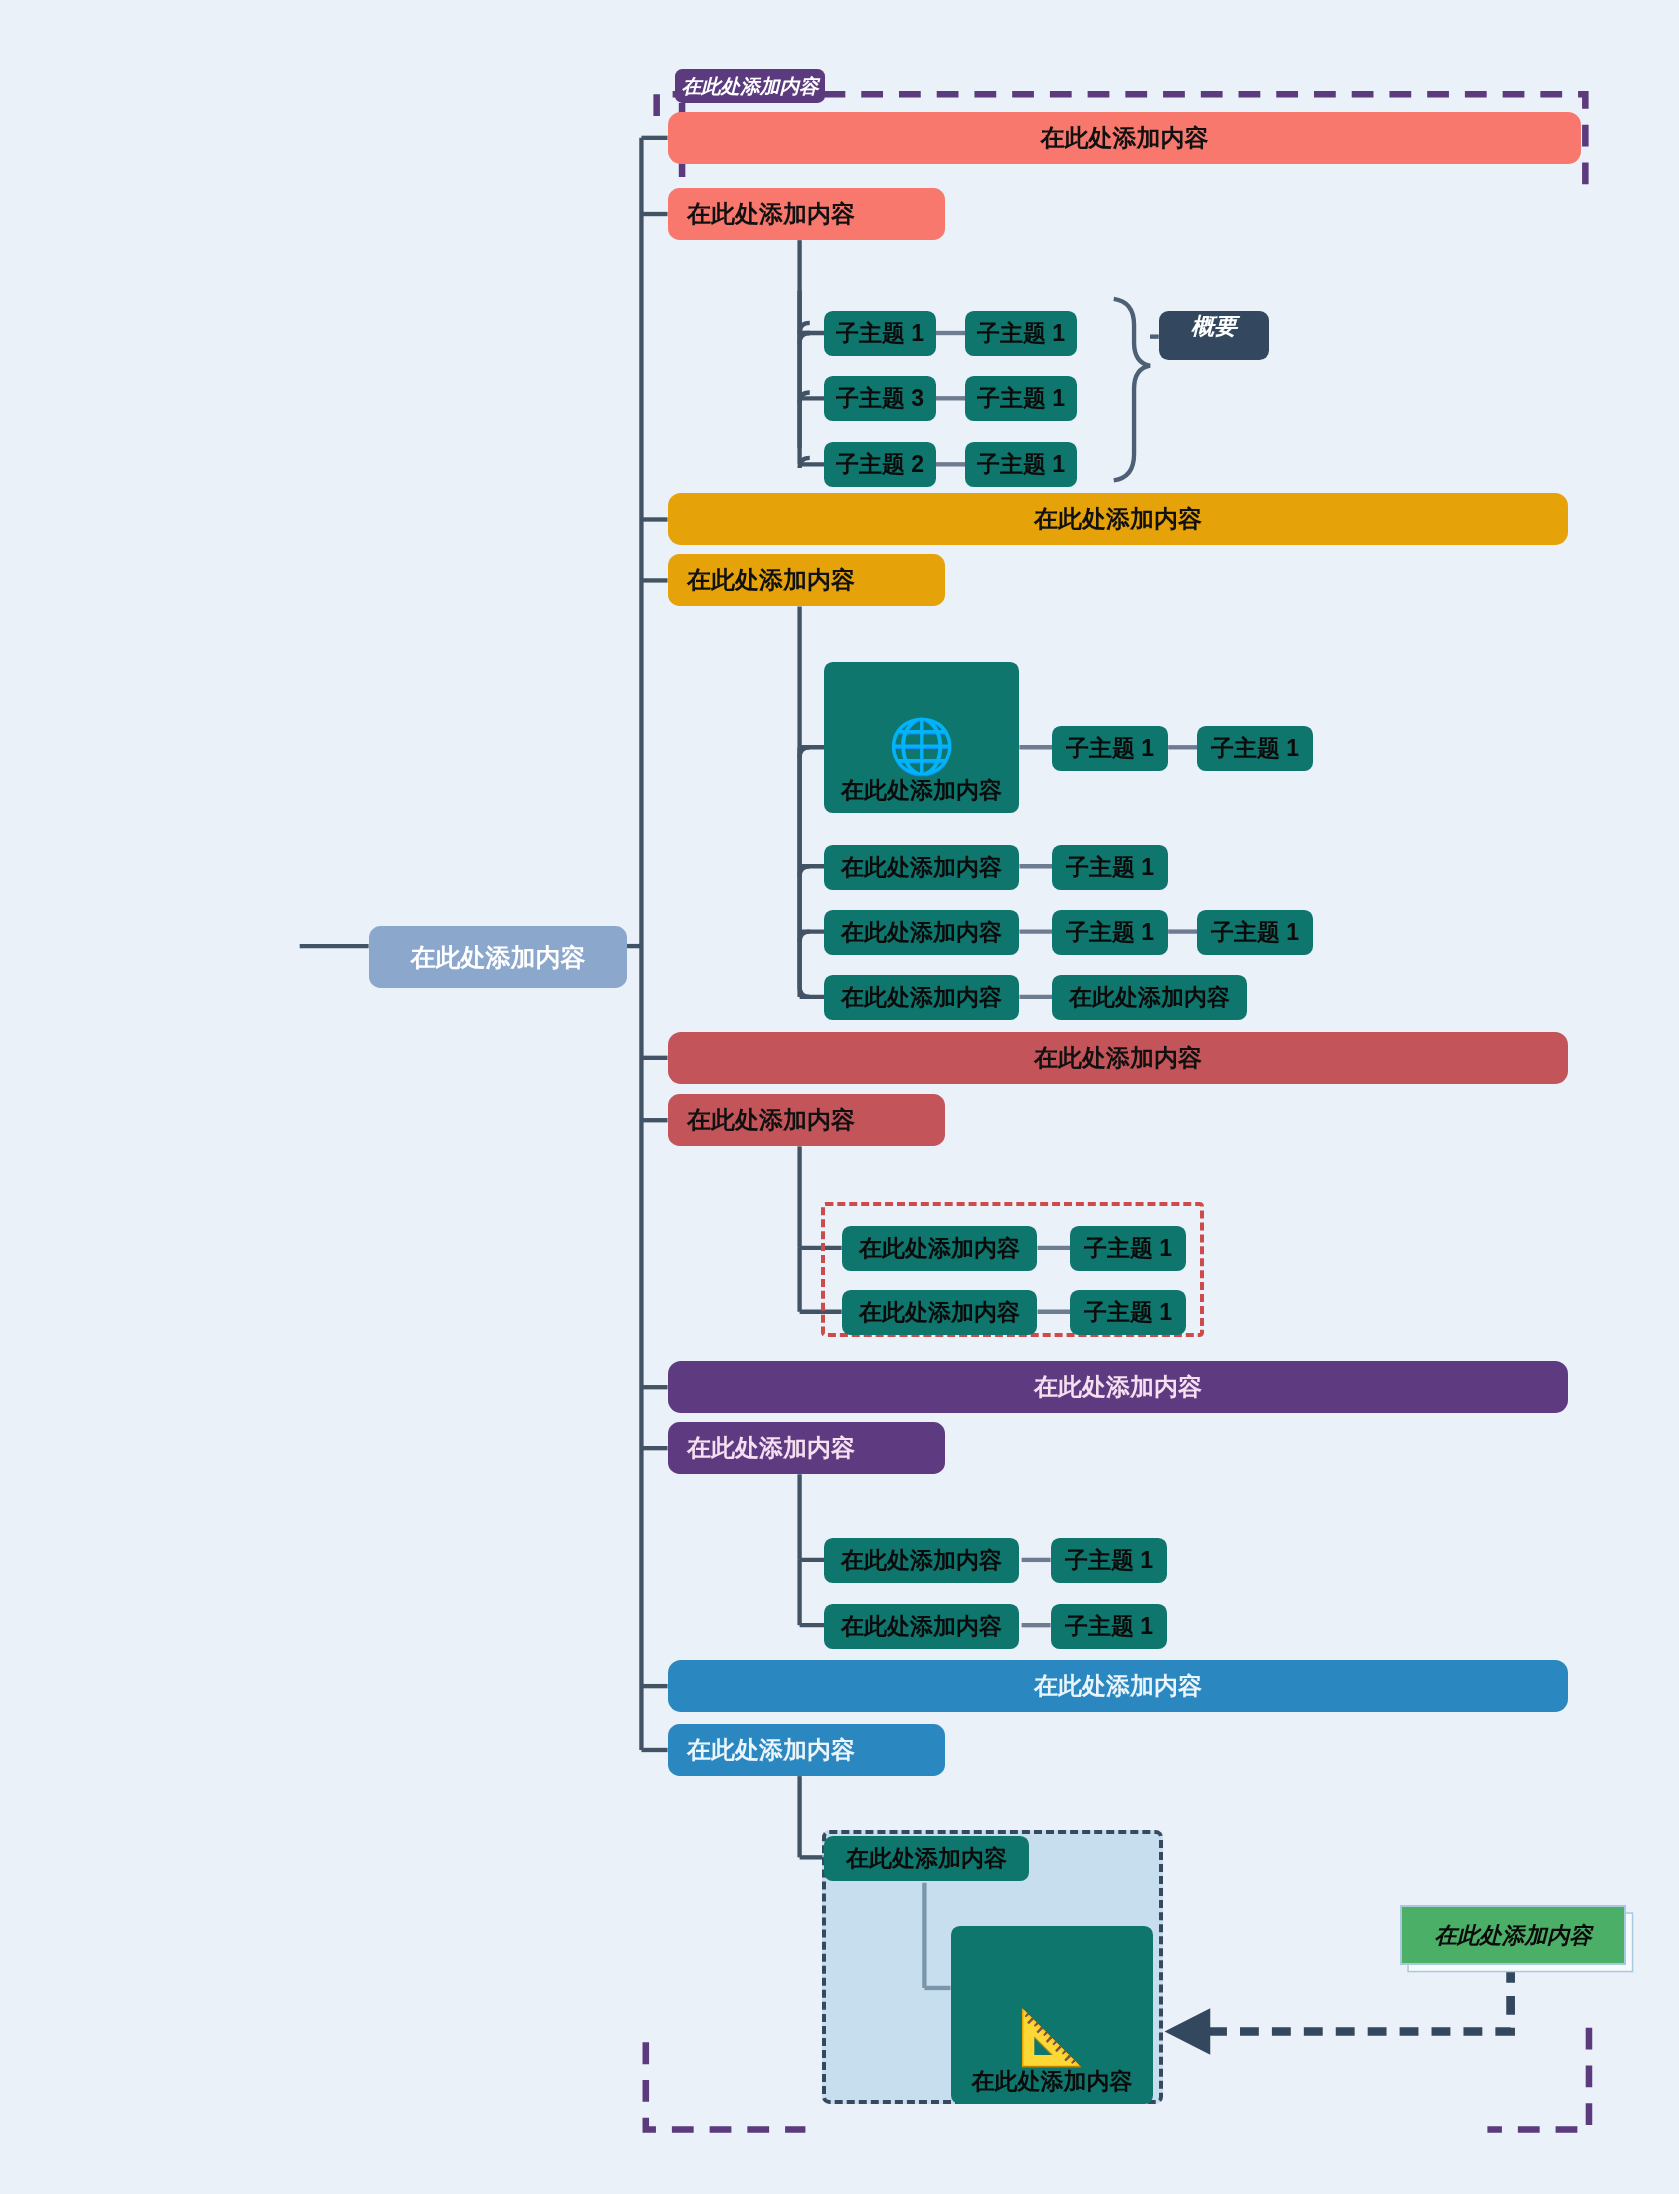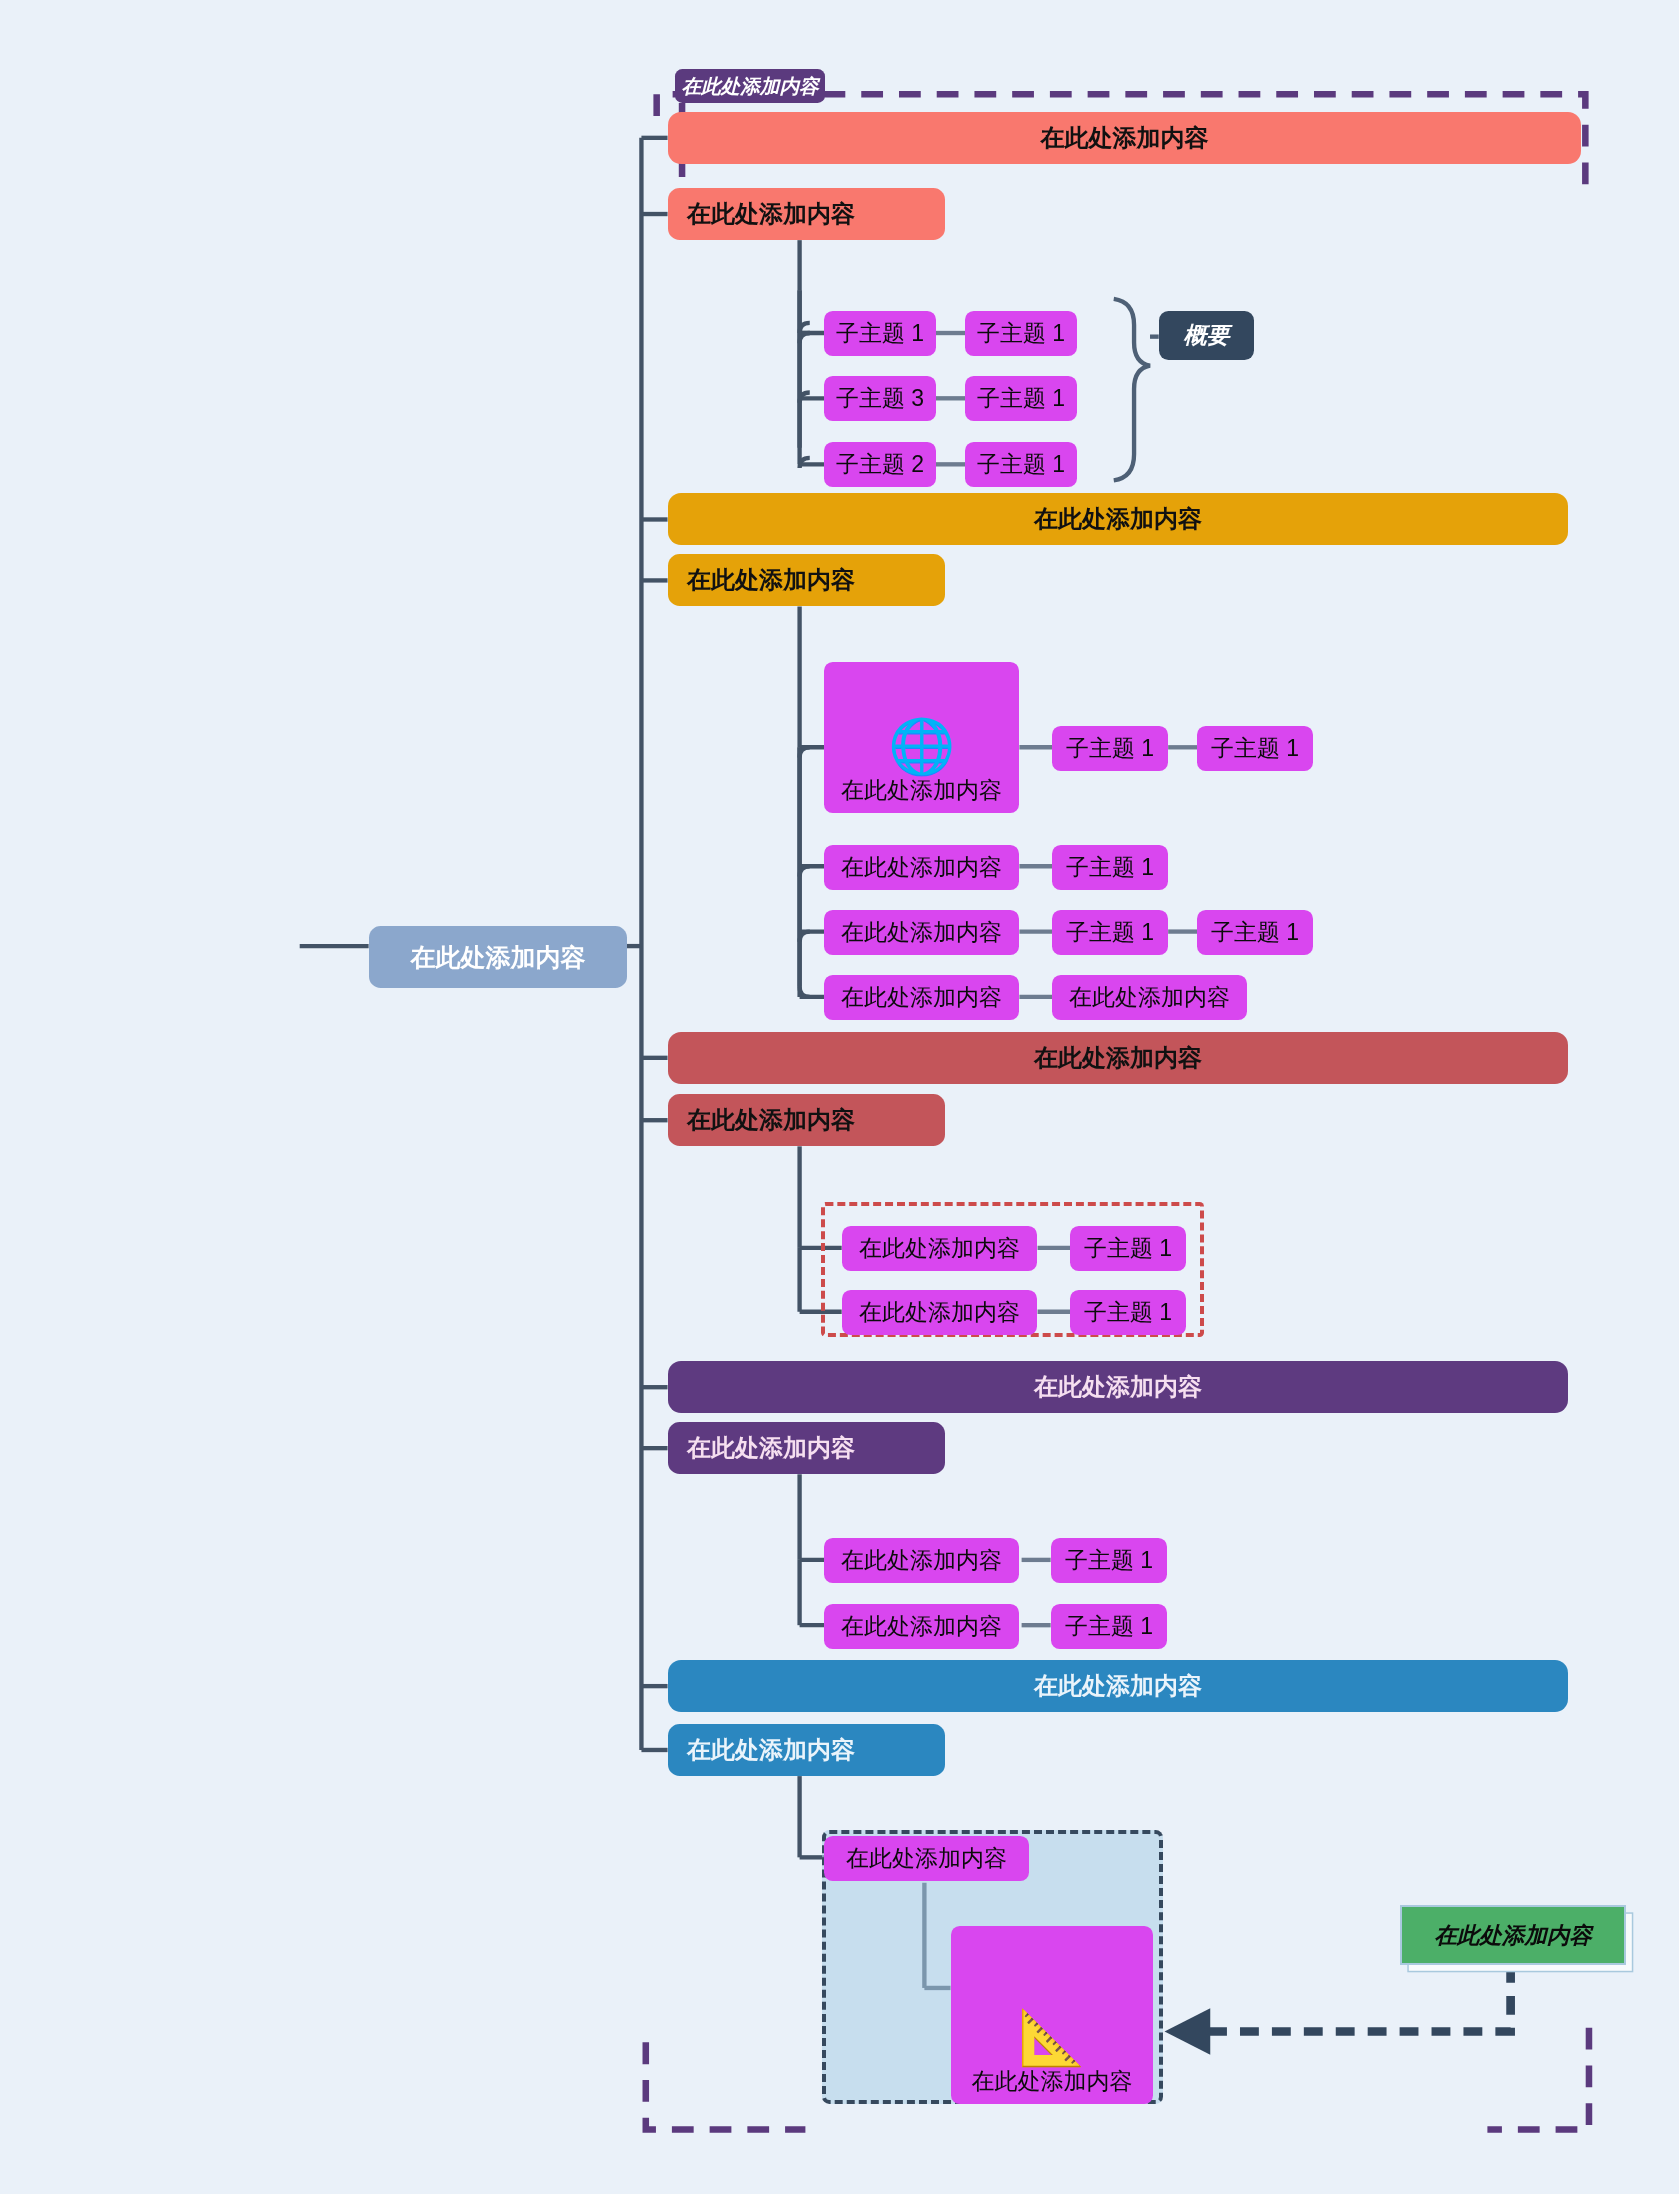--- a/index.html
+++ b/index.html
@@ -41,33 +41,33 @@
   #tag-node{
     left:675px;top:69px;width:150px;height:34px;
     background:#5b3a7e;border-radius:7.3px;
     justify-content:center;font-style:italic;font-weight:bold;
     font-size:19.6px;color:#fff;
   }
 
   
   .chip{
     position:absolute;box-sizing:border-box;
-    background:#d946ef;border-radius:8.7px;
+    background:#0f766e;border-radius:8.7px;
     display:flex;align-items:center;justify-content:center;
-    font-size:23px;font-weight:normal;color:#0b0b0b;
+    font-size:23px;font-weight:bold;color:#0b0b0b;
     padding:0 11.6px;height:45px;
   }
   .chip.tall{flex-direction:column;justify-content:flex-end;padding-bottom:7.3px;}
   .chip .emoji{font-size:54px;line-height:1;margin-bottom:1.5px;}
 
   
   #summary-badge{
-    position:absolute;left:1159px;top:311px;width:95px;height:49px;
+    position:absolute;left:1159px;top:311px;width:110px;height:49px;
     background:#33475e;border-radius:9.4px;color:#fff;
-    display:flex;align-items:center;justify-content:center;
+    display:flex;justify-content:center;
     font-style:italic;font-weight:bold;font-size:23px;
   }
 
   
   .boundary{position:absolute;box-sizing:border-box;}
   #red-boundary{
     left:821px;top:1202px;width:383px;height:135px;
     border:4.4px dashed #cd4b4b;border-radius:4.4px;background:transparent;
   }
   #blue-boundary{

